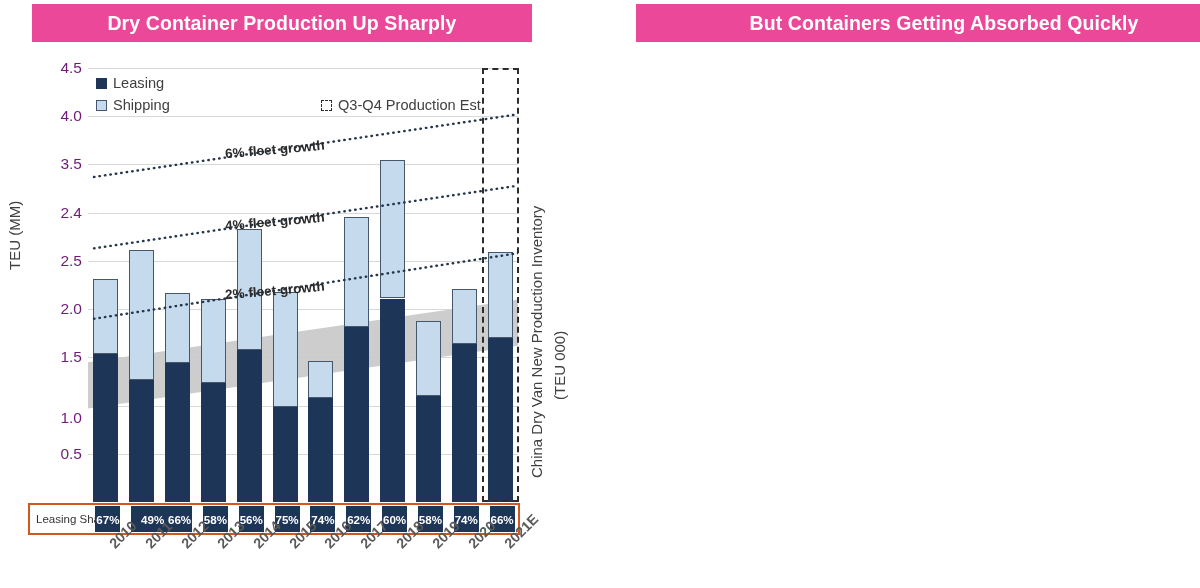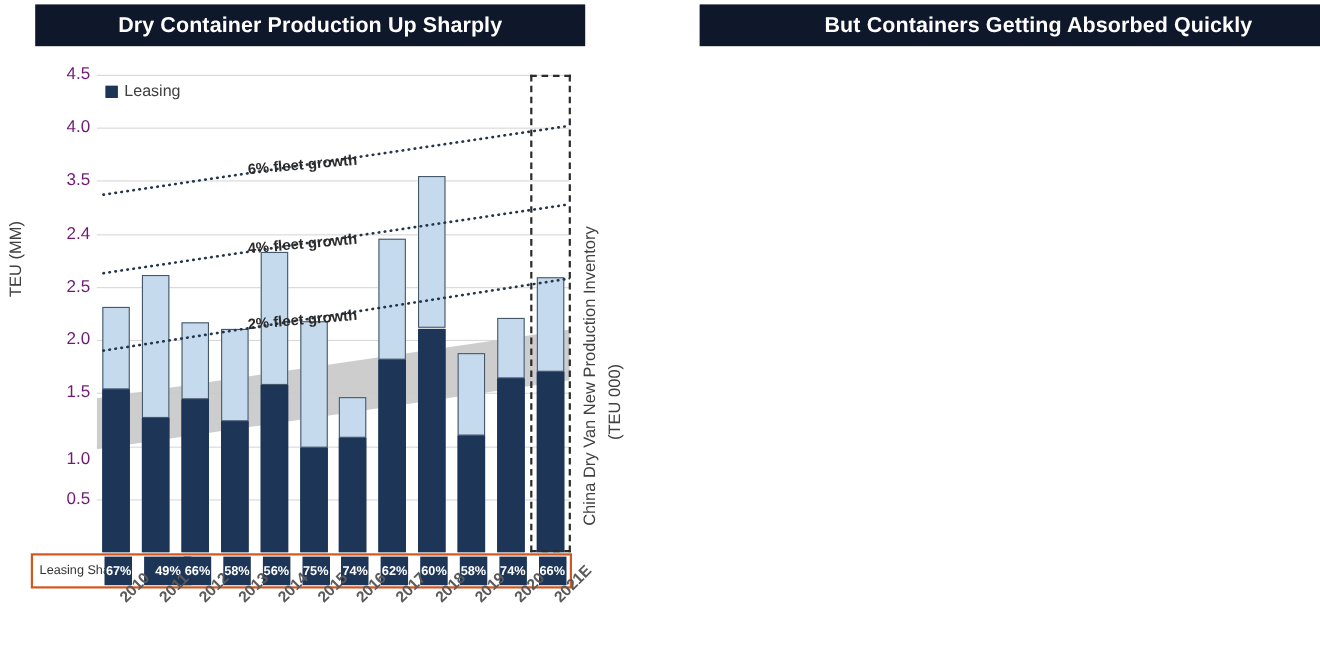--- a/index.html
+++ b/index.html
@@ -5,21 +5,21 @@
   html,body{margin:0;padding:0;background:#ffffff;}
   body{width:1200px;height:588px;font-family:"Liberation Sans",sans-serif;color:#3d3d3d;overflow:hidden;}
   .root{position:relative;width:1200px;height:588px;}
 
   
   .panel{position:absolute;top:0;height:588px;}
   .panel-left{left:0;width:600px;}
   .panel-right{left:600px;width:600px;}
 
   
-  .banner{position:absolute;background:#0f172a;color:#ffffff;
+  .banner{position:absolute;background:#ec4899;color:#ffffff;
           display:flex;align-items:center;justify-content:center;
           font-weight:bold;letter-spacing:.1px;}
   .banner-left{left:32px;top:4px;width:500px;height:38px;font-size:19.5px;}
   .banner-right{left:36px;top:4px;width:616px;height:38px;font-size:19.5px;}
 
   
   .plot{position:absolute;}
   .gridline{position:absolute;left:0;right:0;height:1px;background:#d8d8d8;}
   .ytick{position:absolute;right:0;transform:translateY(-50%);
          font-size:15.5px;color:#701a75;text-align:right;white-space:nowrap;}
@@ -158,20 +158,30 @@
         <div class="estbox" style="left: 393.542px; width: 37.0833px; top: 0px; height: 434px;"></div>
       </div>
 
     <div class="lc-legend">
       <div class="row">
         <div class="cell">
           <span class="sw sw-lease"></span>
           <span>Leasing</span>
         </div>
       </div>
+      <div class="row">
+        <div class="cell c1">
+          <span class="sw sw-ship"></span>
+          <span>Shipping</span>
+        </div>
+        <div class="cell">
+          <span class="sw sw-dash"></span>
+          <span>Q3-Q4 Production Est.</span>
+        </div>
+      </div>
     </div>
 
     <div class="axis-title" id="rightAxisTitle1" style="left:528px;top:478px;transform:rotate(-90deg);transform-origin:left top;">China Dry Van New Production Inventory</div>
     <div class="axis-title" id="rightAxisTitle2" style="left:551px;top:400px;transform:rotate(-90deg);transform-origin:left top;">(TEU 000)</div>
 
     <div class="share-strip" id="shareStrip">
       <span class="share-label">Leasing Share</span>
     <div class="share-cell" style="left: 65.375px; width: 25.0833px;">67%</div>
         <div class="share-cell" style="left: 101.208px; width: 43px; text-align: right;">49%</div>
         <div class="share-cell" style="left: 137.042px; width: 25.0833px;">66%</div>

